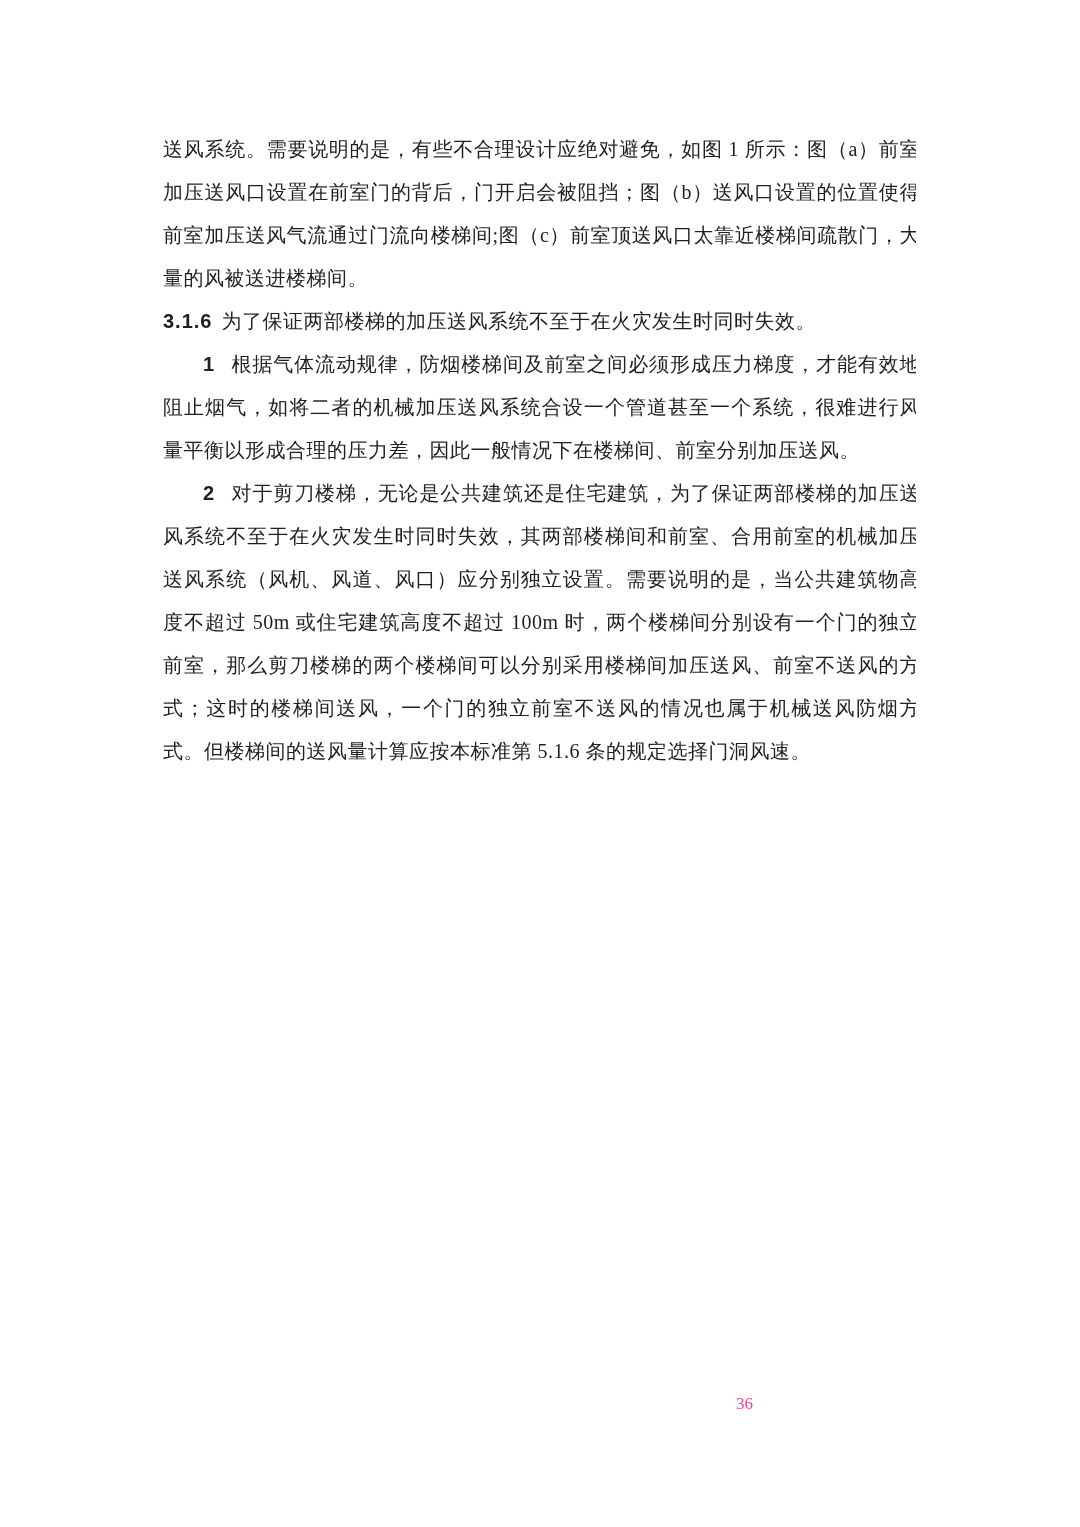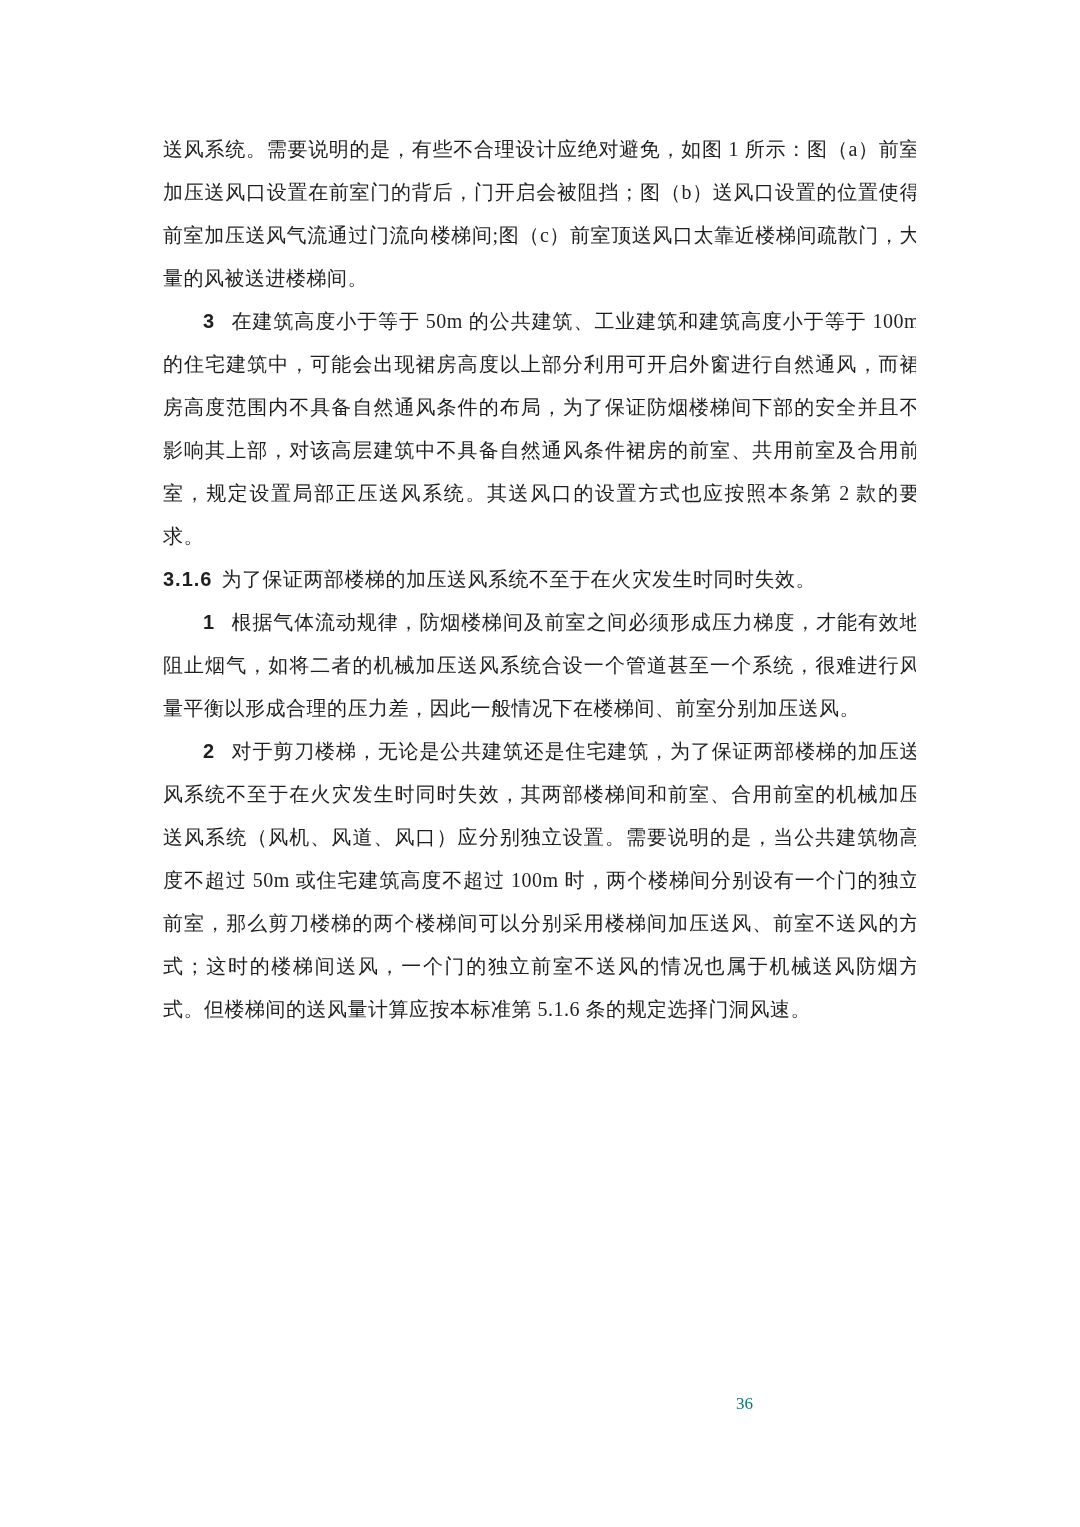--- a/index.html
+++ b/index.html
@@ -42,33 +42,32 @@
   }
   .para.clause .lead {
     margin-right: 9px;
   }
   .page-number {
     position: absolute;
     top: 1393px;
     right: 163px;
     font-size: 17px;
     line-height: 22px;
-    color: #0f766e;
+    color: #ec4899;
     font-family: "Liberation Serif", "DejaVu Serif", serif;
   }
 </style>
 </head>
 <body>
 
 <div class="page">
   <div class="content">
 
     <p class="para"><span>送风系统。需要说明的是，有些不合理设计应绝对避免，如图 1 所示：图（a）前室加压送风口设置在前室门的背后，门开启会被阻挡；图（b）送风口设置的位置使得前室加压送风气流通过门流向楼梯间;图（c）前室顶送风口太靠近楼梯间疏散门，大量的风被送进楼梯间。</span></p>
 
-    <p class="para item"><b class="lead">3</b><span>在建筑高度小于等于 50m 的公共建筑、工业建筑和建筑高度小于等于 100m 的住宅建筑中，可能会出现裙房高度以上部分利用可开启外窗进行自然通风，而裙房高度范围内不具备自然通风条件的布局，为了保证防烟楼梯间下部的安全并且不影响其上部，对该高层建筑中不具备自然通风条件裙房的前室、共用前室及合用前室，规定设置局部正压送风系统。其送风口的设置方式也应按照本条第 2 款的要求。</span></p>
 
     <p class="para clause"><b class="lead">3.1.6</b><span>为了保证两部楼梯的加压送风系统不至于在火灾发生时同时失效。</span></p>
 
     <p class="para item"><b class="lead">1</b><span>根据气体流动规律，防烟楼梯间及前室之间必须形成压力梯度，才能有效地阻止烟气，如将二者的机械加压送风系统合设一个管道甚至一个系统，很难进行风量平衡以形成合理的压力差，因此一般情况下在楼梯间、前室分别加压送风。</span></p>
 
     <p class="para item"><b class="lead">2</b><span>对于剪刀楼梯，无论是公共建筑还是住宅建筑，为了保证两部楼梯的加压送风系统不至于在火灾发生时同时失效，其两部楼梯间和前室、合用前室的机械加压送风系统（风机、风道、风口）应分别独立设置。需要说明的是，当公共建筑物高度不超过 50m 或住宅建筑高度不超过 100m 时，两个楼梯间分别设有一个门的独立前室，那么剪刀楼梯的两个楼梯间可以分别采用楼梯间加压送风、前室不送风的方式；这时的楼梯间送风，一个门的独立前室不送风的情况也属于机械送风防烟方式。但楼梯间的送风量计算应按本标准第 5.1.6 条的规定选择门洞风速。</span></p>
 
   </div>
 
   <div class="page-number">36</div>

